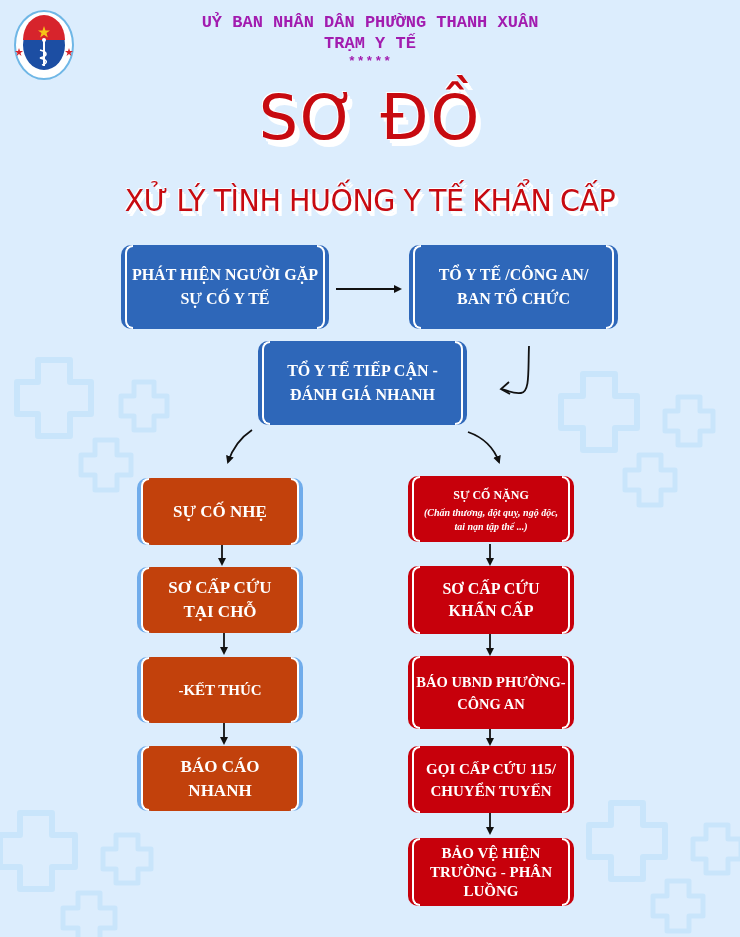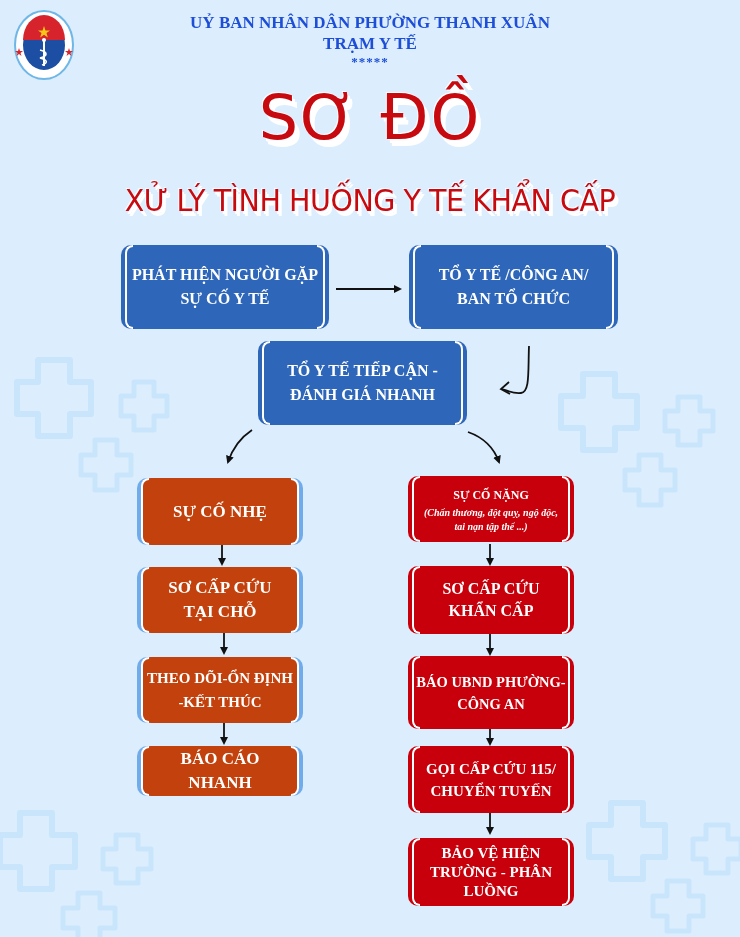--- a/index.html
+++ b/index.html
@@ -12,21 +12,21 @@
   .plus {
     position: absolute;
     border: none;
   }
 
   .logo {
     position: absolute; left: 14px; top: 10px; width: 60px; height: 70px;
   }
   .header {
     position: absolute; left: 0; right: 0; top: 12px; text-align: center;
-    color: #1d4ed8; font-weight: bold; font-size: 17px; line-height: 21px;
+    color: #a21caf; font-weight: bold; font-size: 17px; line-height: 21px; font-family: Liberation Mono, monospace;
   }
   .header .stars { font-size: 13px; line-height: 16px; letter-spacing: 1px; }
 
   .title-main {
     position: absolute; left: 0; right: 0; top: 78px; text-align: center;
     font-family: "DejaVu Sans", "Liberation Sans", sans-serif;
     font-size: 62px; font-weight: normal; color: #c70a10; letter-spacing: 2px;
     text-shadow: 5px 7px 0 #ffffff, 3px 4px 0 #ffffff, -1px -1px 0 #ffffff, 1px 1px 0 #fff;
     line-height: 80px;
   }
@@ -188,25 +188,24 @@
     </div>
 </div>
 <div class="box light" style="left:141px;top:567px;width:158px;height:66px">
   <div class="inner">
     <div>SƠ CẤP CỨU</div>
     <div>TẠI CHỖ</div>
   </div>
 </div>
 <div class="box light" style="left:141px;top:657px;width:158px;height:66px;font-size:15px">
   <div class="inner">
-    <div>THEO DÕI-ỔN ĐỊNH</div>
     <div>-KẾT THÚC</div>
   </div>
 </div>
-<div class="box light" style="left:141px;top:746px;width:158px;height:50px">
+<div class="box light" style="left:141px;top:746px;width:158px;height:65px">
   <div class="inner">
     <div>BÁO CÁO</div>
     <div>NHANH</div>
   </div>
 </div>
 
 <div class="box red" style="left:412px;top:476px;width:158px;height:66px">
   <div class="inner">
     <span class="big">SỰ CỐ NẶNG</span>
     <span class="note">(Chấn thương, đột quỵ, ngộ độc,</span>

